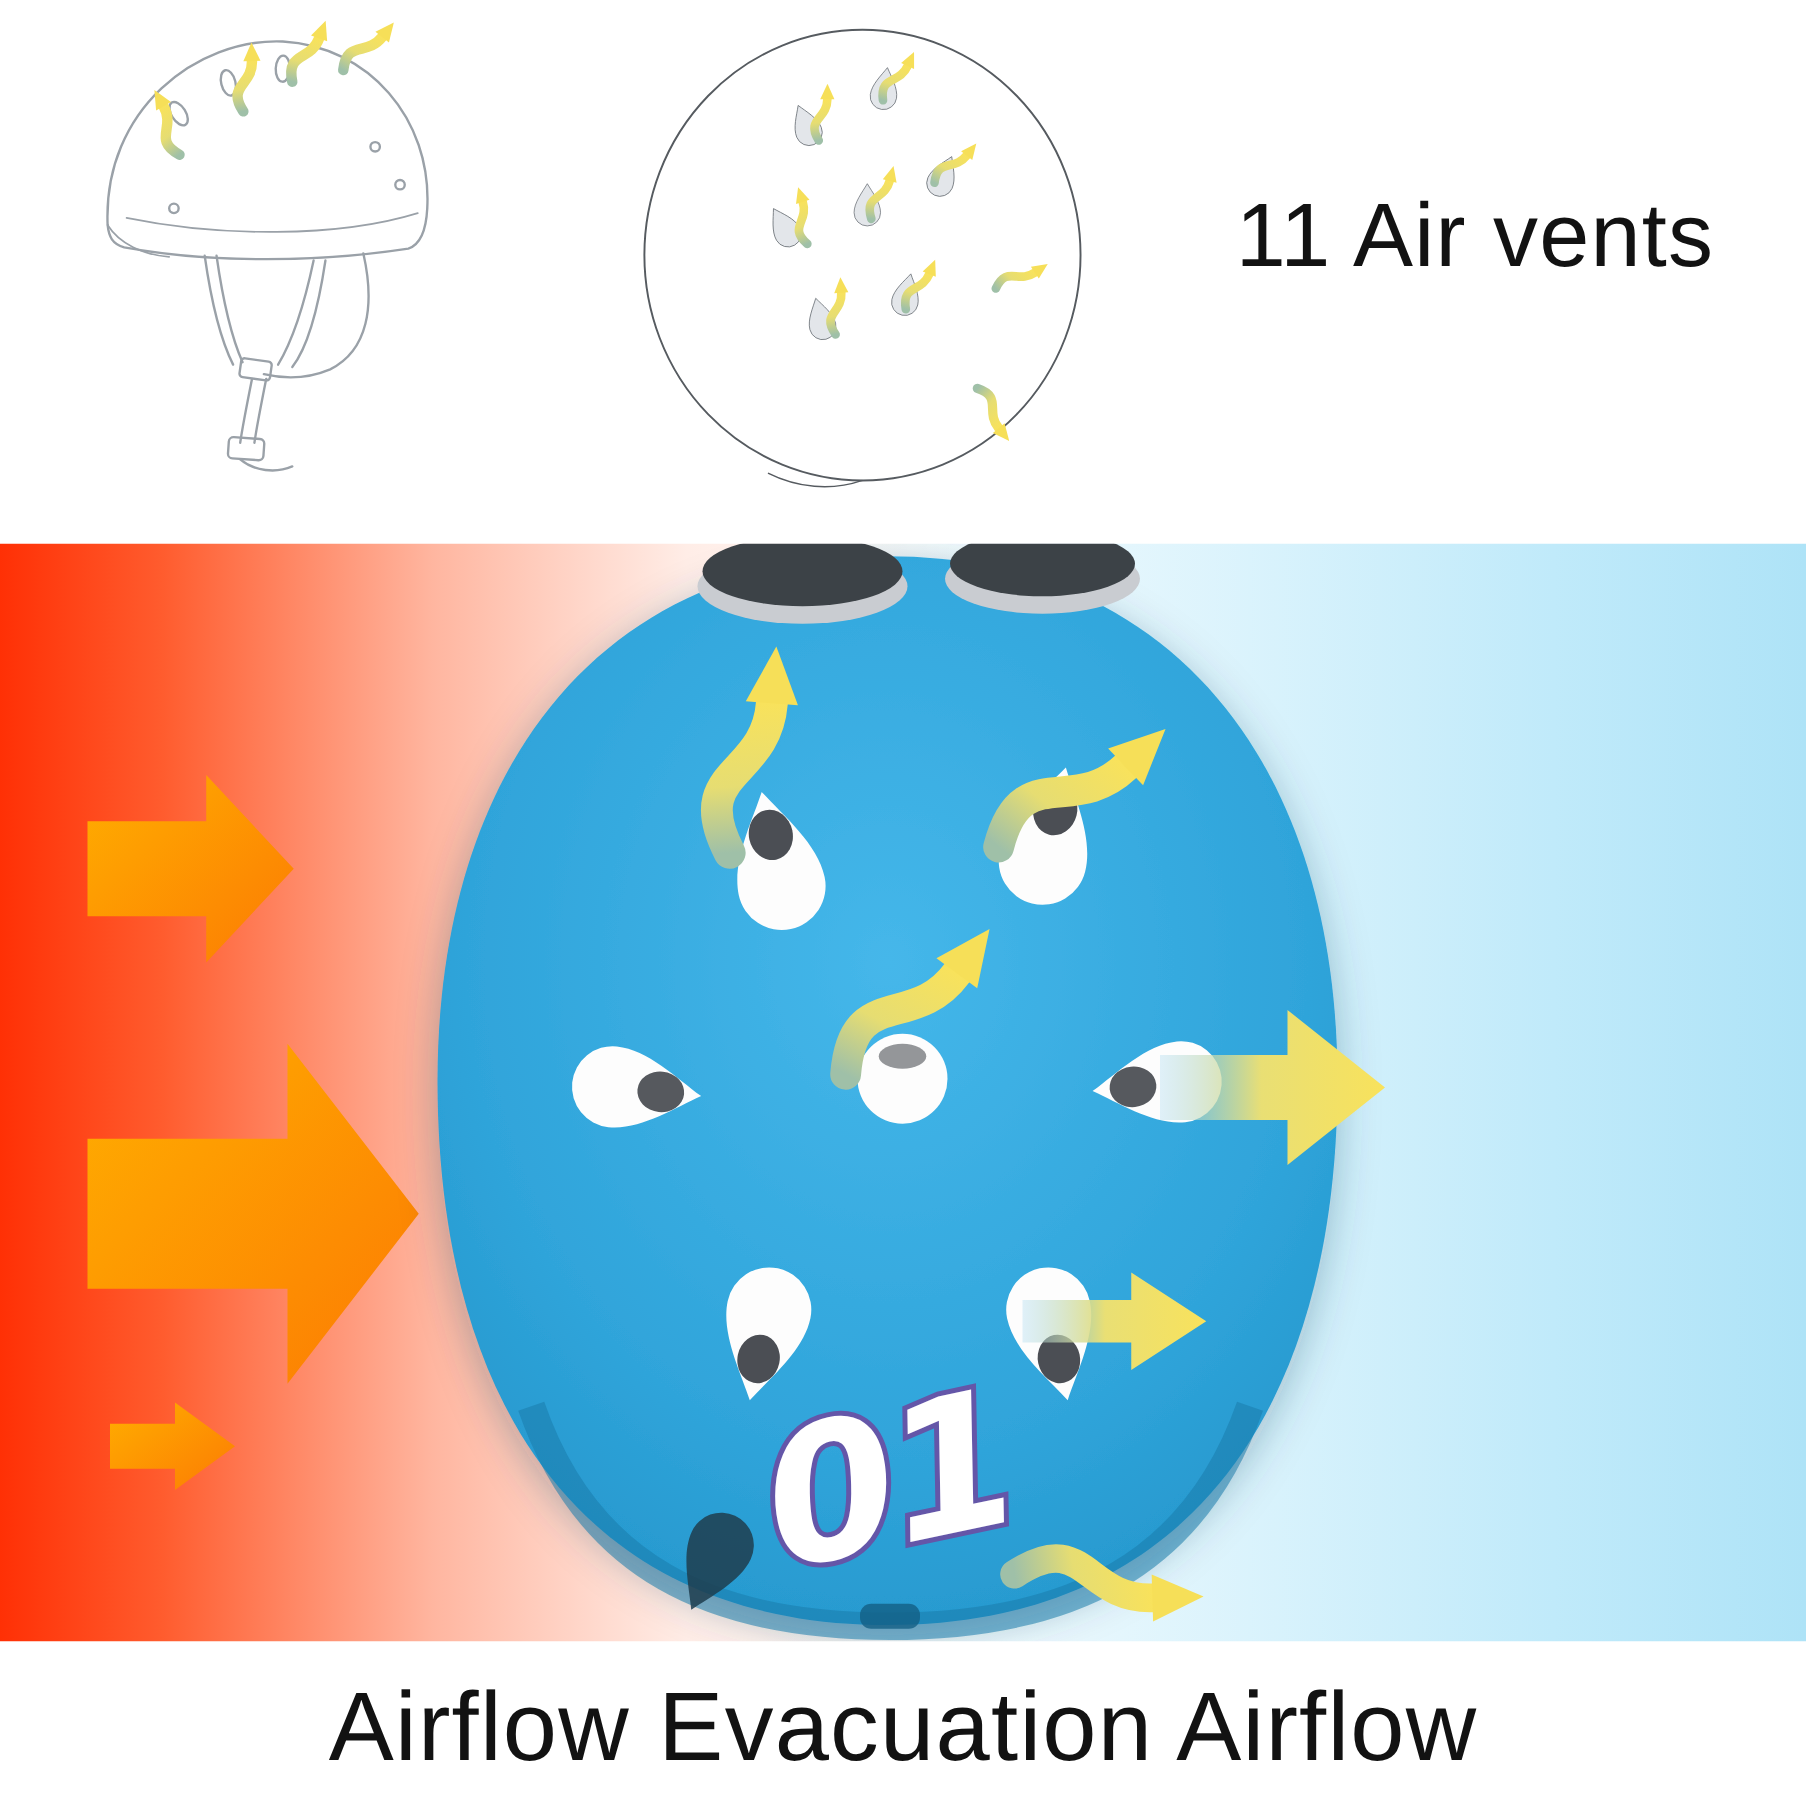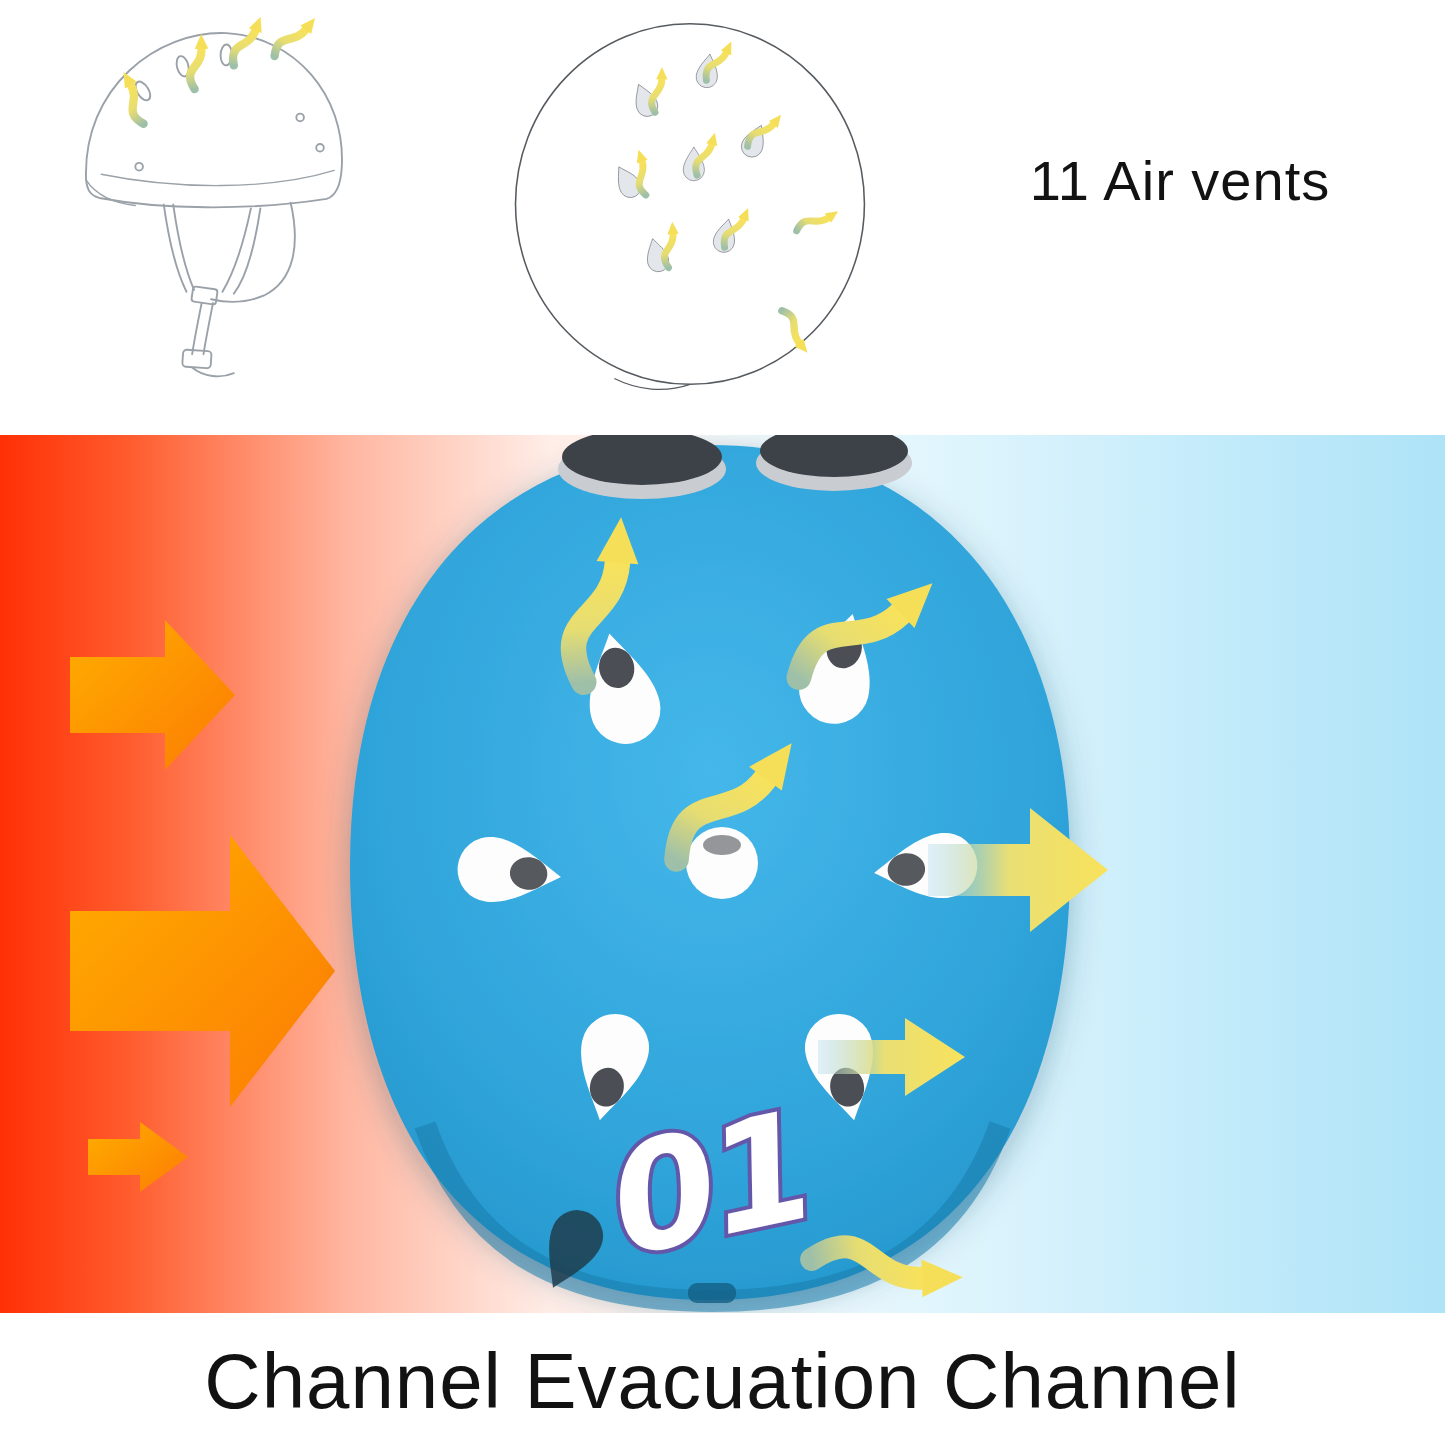--- a/index.html
+++ b/index.html
@@ -2,21 +2,21 @@
 <html><head>
 <meta charset="utf-8">
 <style>
   html,body{margin:0;padding:0;background:#ffffff;}
   .canvas{position:relative;width:1445px;height:1445px;overflow:hidden;background:#ffffff;
           font-family:"Liberation Sans",sans-serif;color:#121212;}
   .top-section{position:absolute;left:0;top:0;width:1445px;height:435px;background:#ffffff;}
   .sketch-side{position:absolute;left:52px;top:6px;width:322px;height:382px;}
   .sketch-top{position:absolute;left:500px;top:10px;width:378px;height:392px;}
   .vents-label{position:absolute;left:935px;top:148px;width:490px;text-align:center;
-               font-size:56px;font-weight:500;letter-spacing:1px;white-space:nowrap;}
+               font-size:72px;font-weight:500;letter-spacing:1px;white-space:nowrap;}
   .main-section{position:absolute;left:0;top:435px;width:1445px;height:878px;}
   .heat-gradient{position:absolute;inset:0;
       background:linear-gradient(90deg,#ff3005 0%,#ff5c2e 9%,rgba(255,122,82,0.55) 24%,
                  rgba(255,183,158,0.25) 38%,rgba(255,255,255,0) 54%);}
   .cool-gradient{position:absolute;inset:0;
       background:linear-gradient(270deg,#aee3f7 0%,#c0eafa 14%,rgba(191,234,250,0.55) 32%,
                  rgba(255,255,255,0) 58%);}
   .main-art{position:absolute;left:0;top:0;width:1445px;height:878px;}
   .caption{position:absolute;left:0;top:1336px;width:1445px;text-align:center;
            font-size:78px;font-weight:500;letter-spacing:1px;white-space:nowrap;}
@@ -184,15 +184,15 @@
         <use href="#curveArrow" transform="translate(900,828) scale(1.35) rotate(80)"></use>
       </g>
 
       <g>
         <polygon points="928,409 1030,409 1030,373 1108,435 1030,497 1030,461 928,461" fill="url(#exitGrad)"></polygon>
         <polygon points="818,605 905,605 905,583 965,622 905,661 905,639 818,639" fill="url(#exitGrad)"></polygon>
       </g>
     </svg>
   </div>
 
-  <div class="caption">Channel Evacuation Channel</div>
+  <div class="caption">Airflow Evacuation Airflow</div>
 
 </div>
 
 </body></html>

